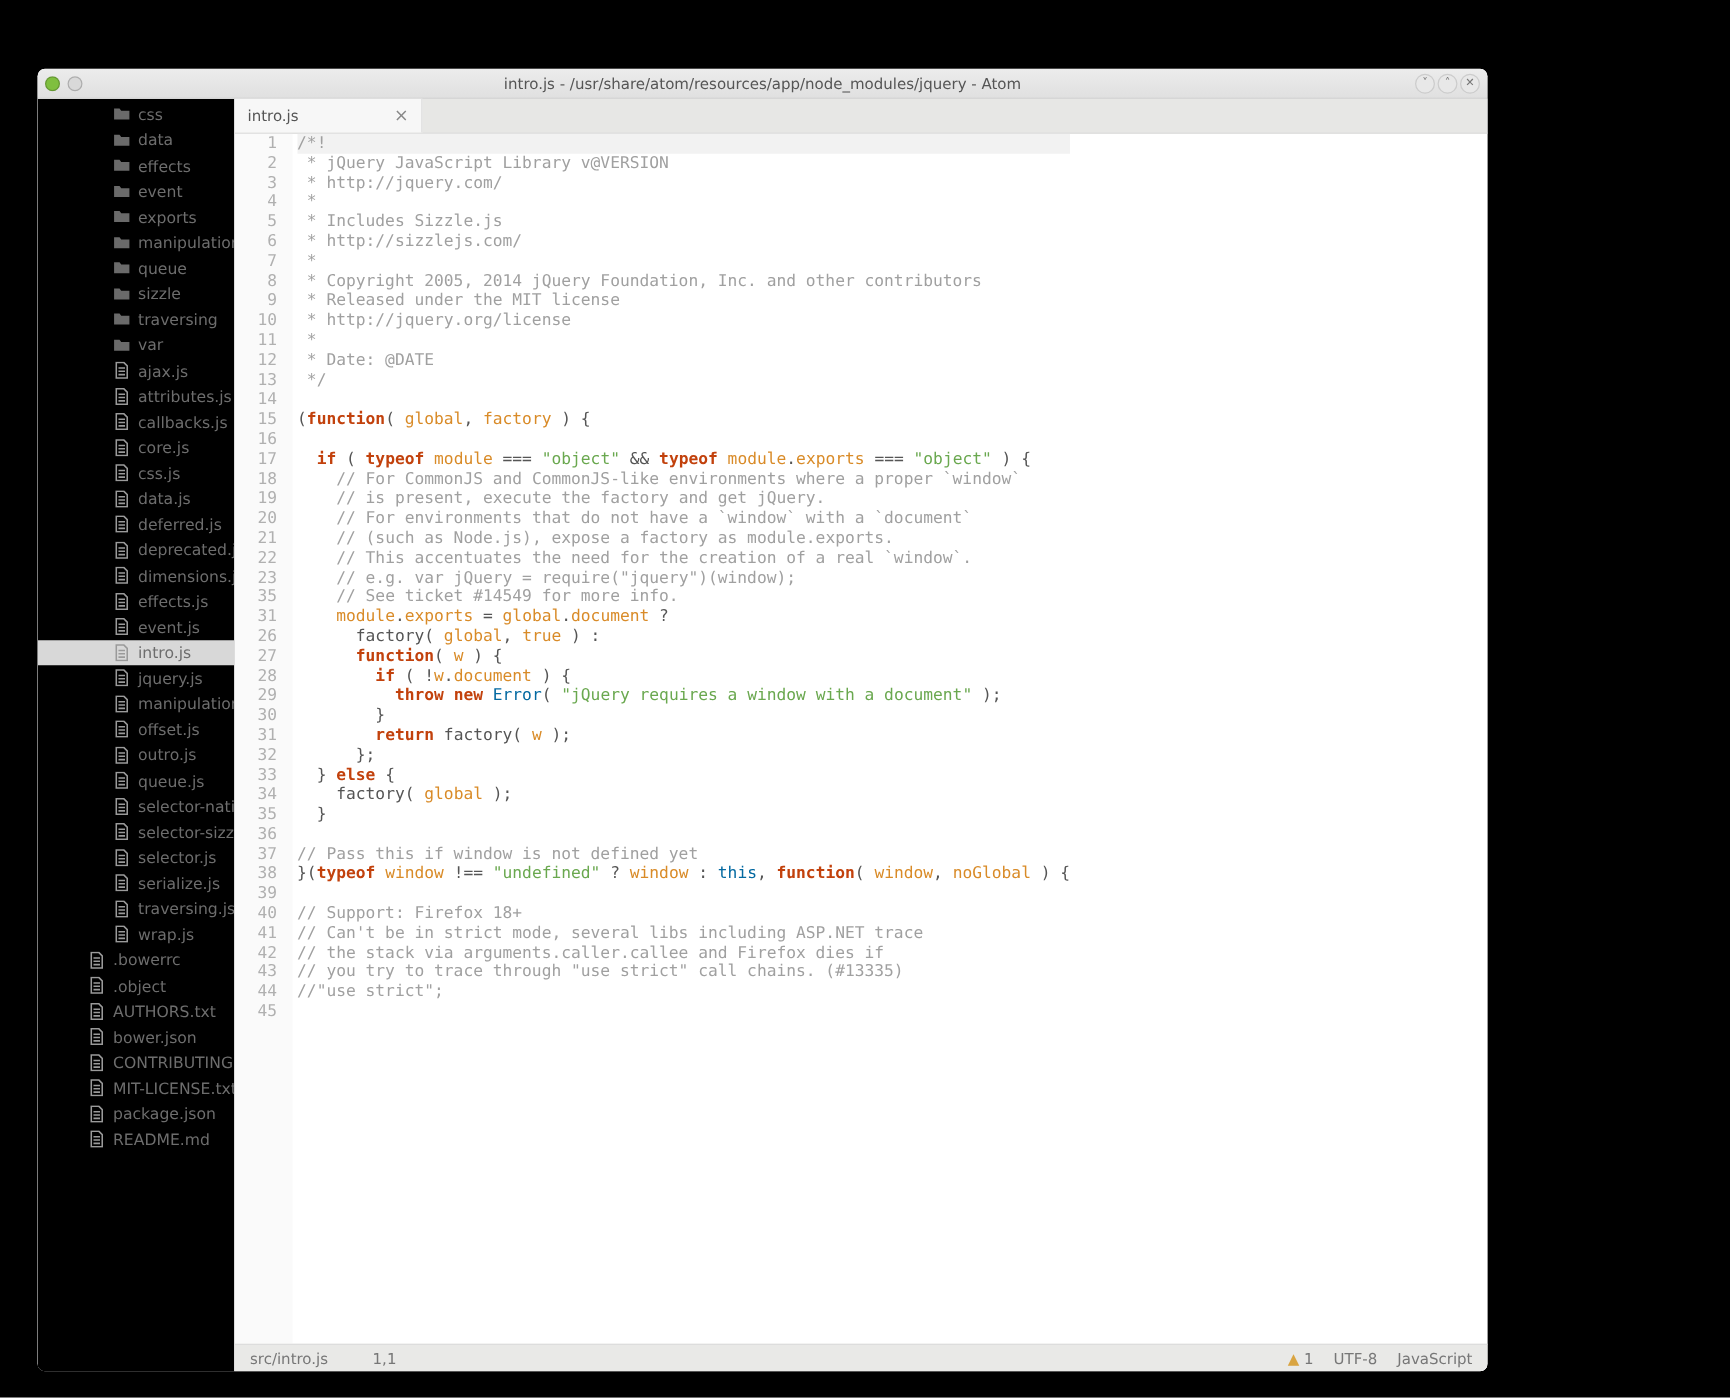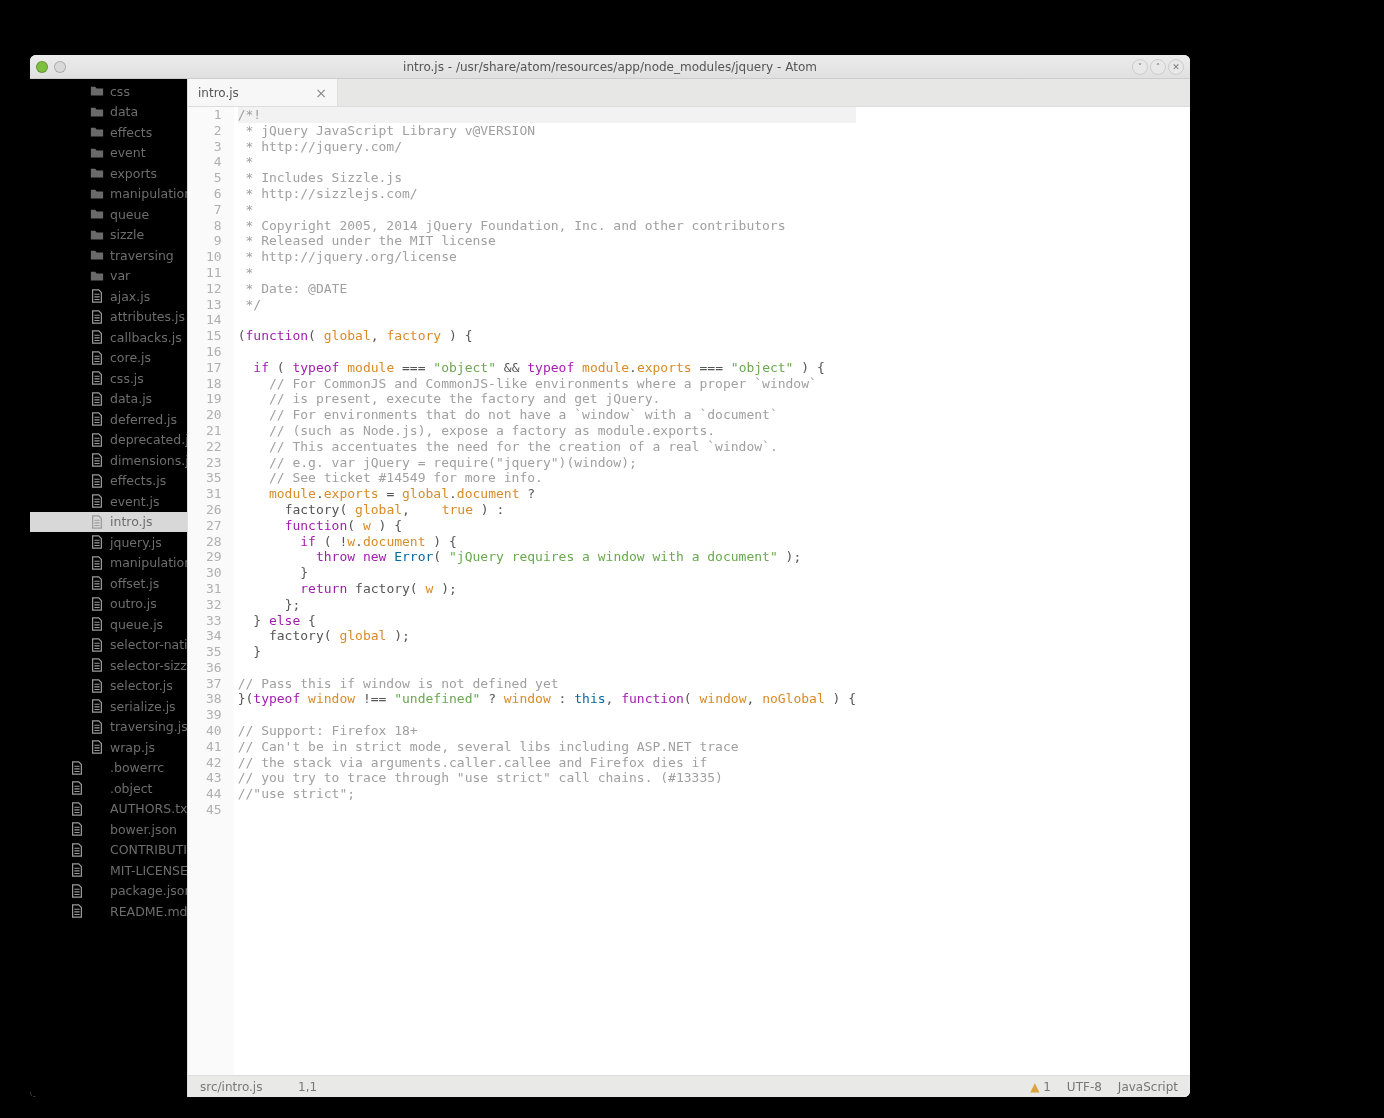--- a/index.html
+++ b/index.html
@@ -65,21 +65,21 @@
   .tree-row {
     height: 20.5px;
     display: flex;
     align-items: center;
     font-size: 12.5px;
     cursor: default;
     white-space: nowrap;
   }
   .tree-row.sel { background: #d8d8d8; }
   .tree-row .icn { width: 14px; height: 14px; margin-right: 6px; flex-shrink: 0; }
-  .depth1 { padding-left: 40px; gap: 20px; }
+  .depth1 { padding-left: 40px; }
   .depth2 { padding-left: 60px; }
   .ic-folder { fill: #6a6a6a; }
   .ic-file   { fill: none; stroke: #9a9a9a; stroke-width: 1.4; }
 
   .editor-area {
     flex: 1; display: flex; flex-direction: column; min-width: 0;
     background: #fff;
   }
   .tabs {
     height: 28px;
@@ -112,25 +112,25 @@
     background: #fafafa;
   }
   .gutter .ln { height: 15.8px; }
   .code {
     padding-left: 4px;
     white-space: pre;
     color: #444;
   }
   .code .cl { height: 15.8px; }
   .hl-comment { color: #a0a0a0; }
-  .hl-keyword { color: #a21caf; }
+  .hl-keyword { color: #c2410c; font-weight: bold; }
   .hl-ident   { color: #d98b28; }
   .hl-string  { color: #6aa84f; }
   .hl-builtin { color: #0369a1; }
-  .hl-bool    { color: #d98b28; margin-left: 24px; }
+  .hl-bool    { color: #d98b28; }
   .hl-punct   { color: #555; }
   .cursor-line { background: #f2f2f2; }
 
   .statusbar {
     height: 22px;
     background: #e9e9e7;
     border-top: 1px solid #ddd;
     display: flex; align-items: center;
     font-size: 12px; color: #777;
     padding: 0 12px;

